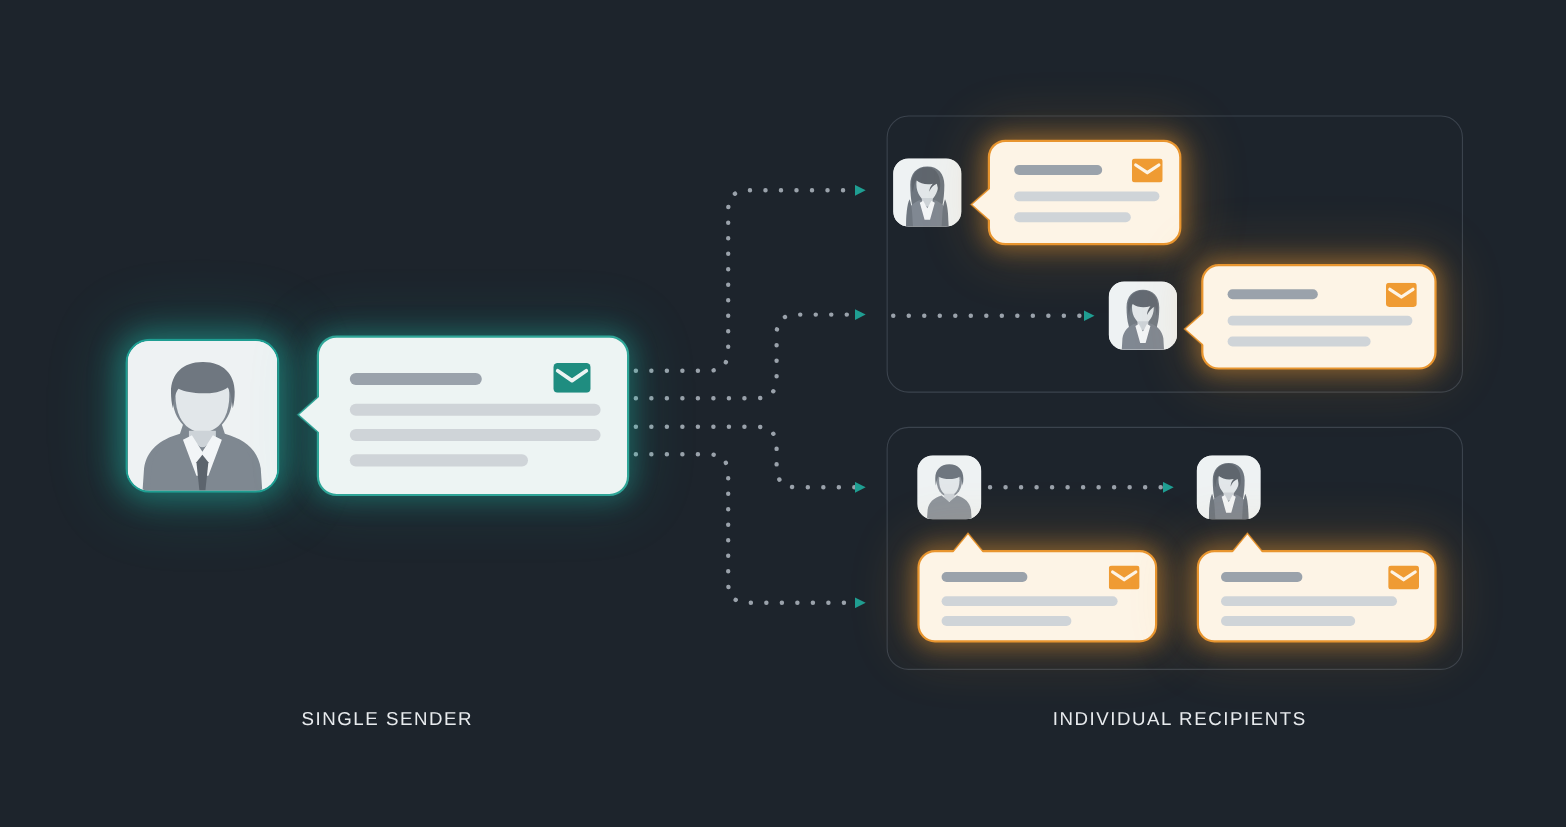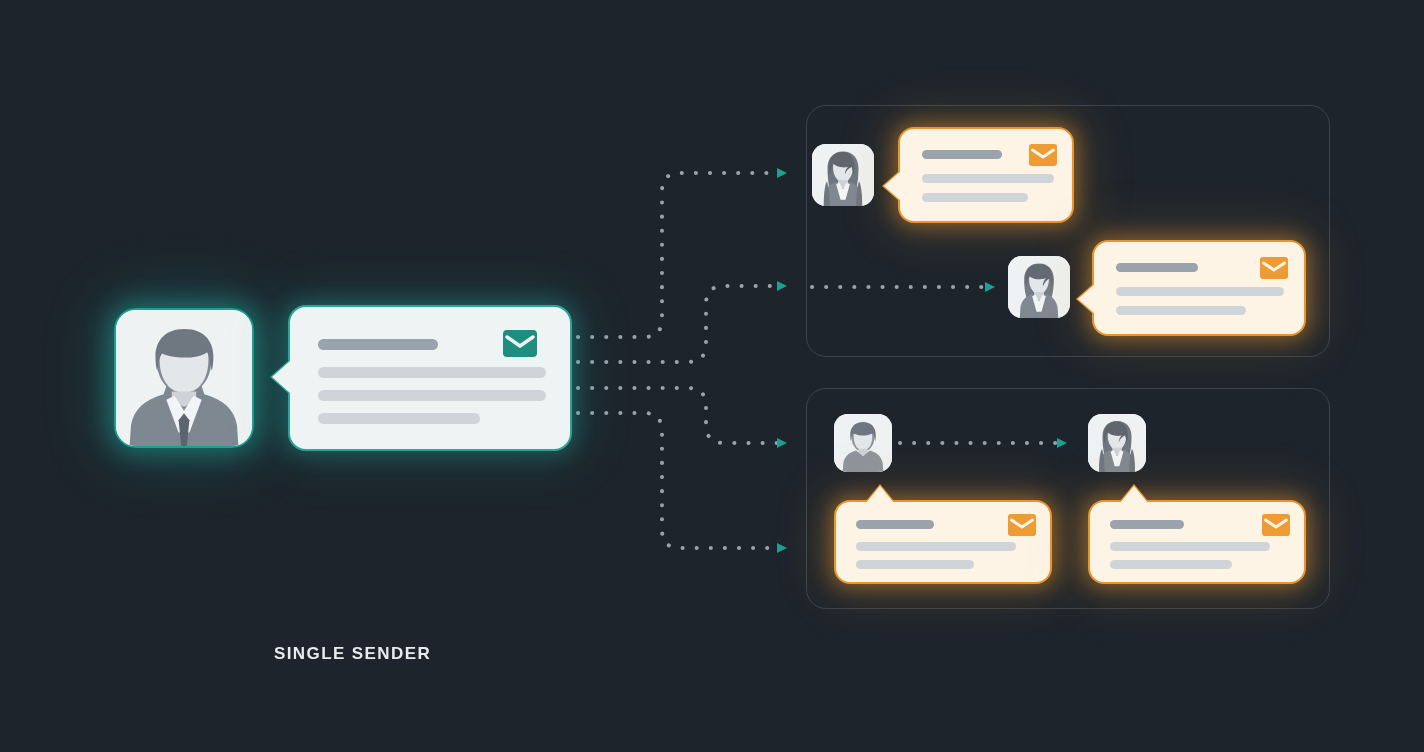--- a/index.html
+++ b/index.html
@@ -92,21 +92,21 @@
   #group-bottom{left:806px;top:388px;width:522px;height:219px;}
 
   
   .caption{
     position:absolute;
     color:#e8ebee;
     font-size:17px;
     letter-spacing:1.4px;
     white-space:nowrap;
   }
-  #caption-sender{left:274px;top:644px;font-weight:bold;}
+  #caption-sender{left:274px;top:644px;}
   #caption-recipients{left:957px;top:644px;}
 </style>
 </head>
 <body>
 
 <div class="stage">
 
   <svg id="connectors" viewBox="0 0 1424 752">
     <defs>
       <marker id="arw" markerWidth="10" markerHeight="10" refX="1" refY="5" orient="auto" markerUnits="userSpaceOnUse">
@@ -241,14 +241,15 @@
     <div class="line line-head" style="left:20px;top:18px;width:74px;height:9px;"></div>
     <div class="line line-body" style="left:20px;top:40px;width:160px;height:9px;"></div>
     <div class="line line-body" style="left:20px;top:58px;width:122px;height:9px;"></div>
     <svg class="env" style="left:172px;top:12px;width:28px;height:22px;" viewBox="0 0 28 22">
       <rect x="0" y="0" width="28" height="22" rx="3" fill="#ef9b33"></rect>
       <path d="M3.5 6l10.5 7 10.5-7" fill="none" stroke="#fdf4e6" stroke-width="3" stroke-linecap="round" stroke-linejoin="round"></path>
     </svg>
   </div>
 
   <div class="caption" id="caption-sender">SINGLE SENDER</div>
+  <div class="caption" id="caption-recipients">INDIVIDUAL RECIPIENTS</div>
 
 </div>
 
 </body></html>

